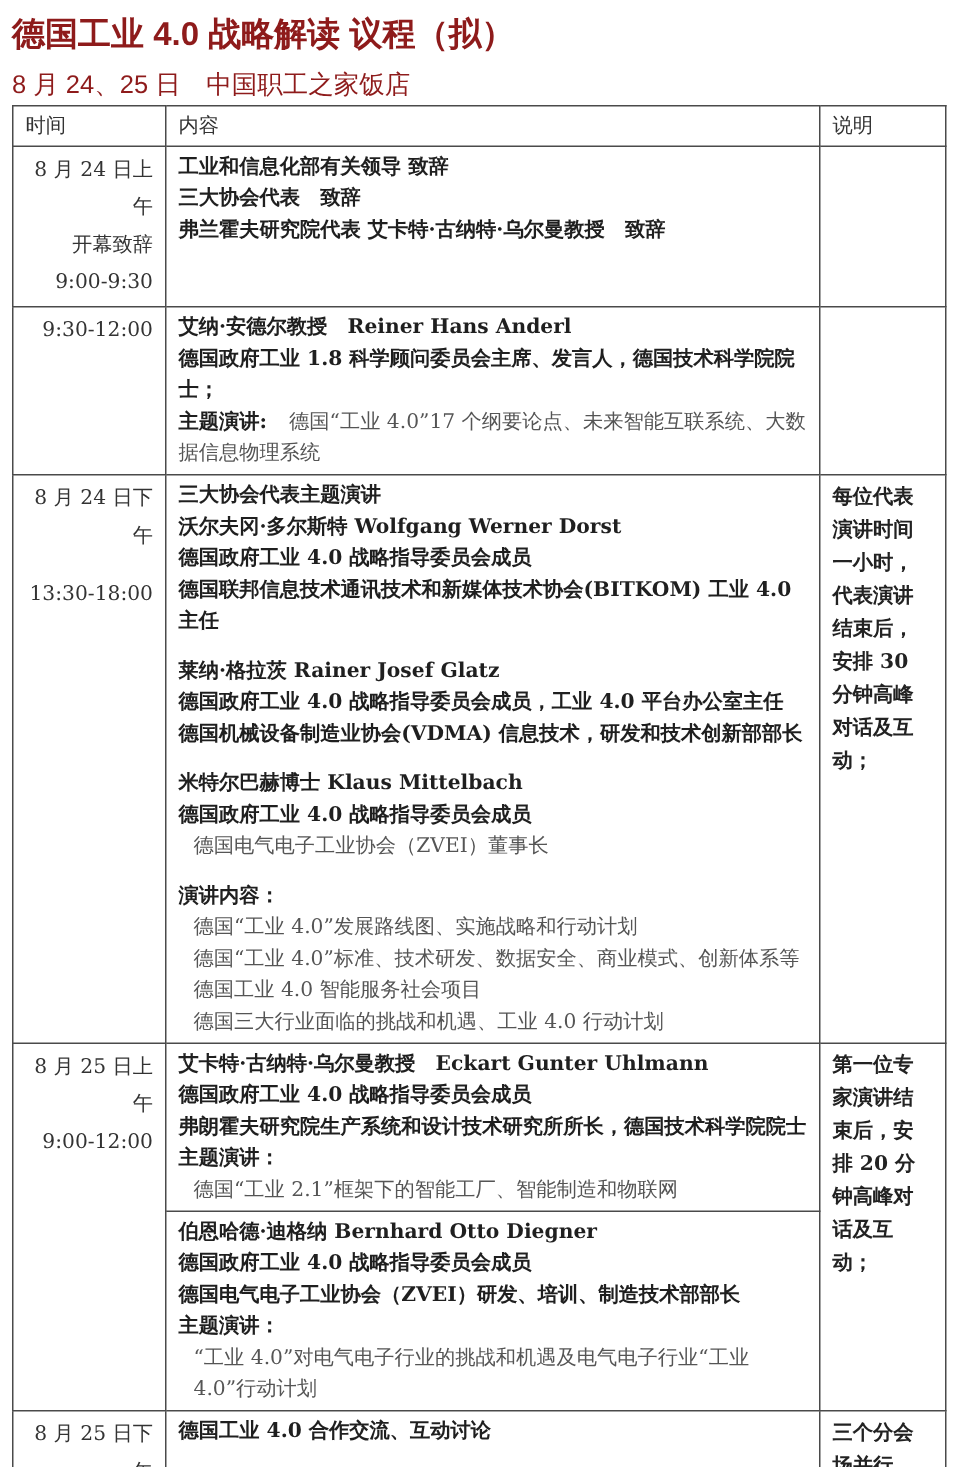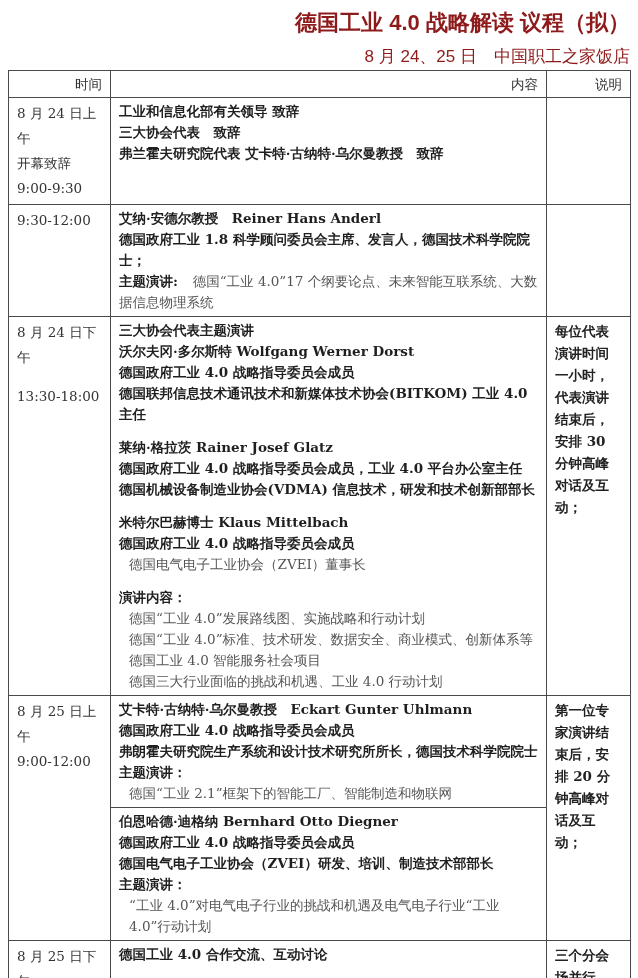--- a/index.html
+++ b/index.html
@@ -15,21 +15,21 @@
   body {
     width: 638px;
     height: 978px;
     font-family: "DejaVu Serif", "Liberation Serif", serif;
     color: var(--bold_text);
     overflow: hidden;
   }
   .page { padding: 6px 8px 0 8px; }
 
   
-  .doc-header { text-align: right; font-family: "Liberation Sans", sans-serif; }
+  .doc-header { text-align: left; font-family: "Liberation Sans", sans-serif; }
   .doc-title {
     font-size: 22px;
     font-weight: bold;
     color: var(--title_red);
     line-height: 30px;
     margin-top: 2px;
   }
   .doc-sub {
     font-size: 17px;
     font-weight: normal;
@@ -53,38 +53,38 @@
     table-layout: fixed;
   }
   .agenda th, .agenda td {
     border: 1px solid var(--border);
     vertical-align: top;
     padding: 3px 8px;
     font-size: 13.5px;
   }
   .agenda th {
     font-weight: normal;
-    text-align: right;
+    text-align: left;
     color: var(--time_text);
     height: 27px;
     line-height: 20px;
   }
   col.c-time { width: 102px; }
   col.c-content { width: 436px; }
   col.c-note { width: 84px; }
 
   .time-cell { color: var(--time_text); font-size: 13px; }
   .note-cell { font-weight: bold; color: #222222; font-size: 13px; line-height: 22px; margin-top: 22px; }
 
   .ln { display: block; line-height: 21px; min-height: 21px; }
   .ln.b { font-weight: bold; color: var(--bold_text); }
   .ln.g, span.g { font-weight: normal; color: var(--gray_text); margin-left: 10px; }
   span.b { font-weight: bold; color: var(--bold_text); }
   .ln.blank { min-height: 12px; line-height: 12px; }
-  .time-cell .ln { line-height: 25px; min-height: 25px; }
+  .time-cell .ln { line-height: 25px; min-height: 25px; text-align: right; }
   .time-cell .ln.blank { min-height: 14px; line-height: 14px; }
 
   
   .h-r1 td { height: 83px; }
   .h-r2 td { height: 82px; }
   .h-r3 td { height: 350px; }
   .h-r4a td { height: 105px; }
   .h-r4b td { height: 110px; }
   .h-r5 td { height: 88px; }
 </style>

